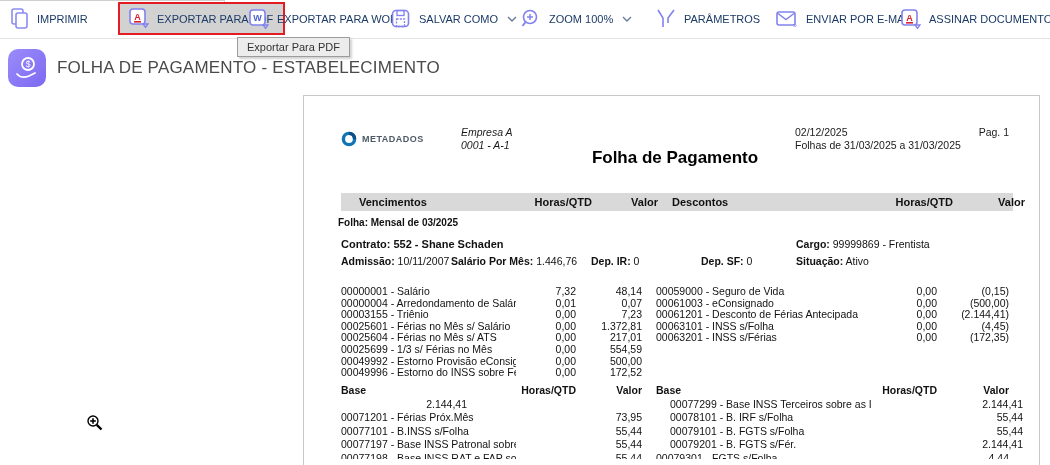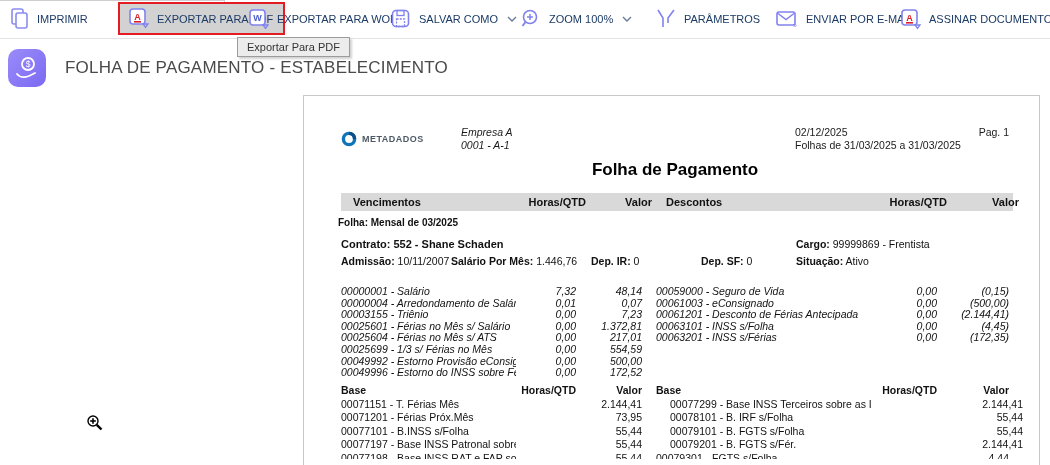--- a/index.html
+++ b/index.html
@@ -21,58 +21,58 @@
 
   
   #tooltip{position:absolute;left:237px;top:37px;padding:3px 9px;background:#ececec;
            border:1px solid #9c9c9c;box-shadow:2px 2px 2px rgba(0,0,0,0.18);
            font-size:11px;color:#333;z-index:30;white-space:nowrap;}
 
   
   #app-title-row{position:absolute;left:8px;top:49px;display:flex;align-items:center;gap:11px;}
   #app-icon{width:38px;height:38px;border-radius:10px;
             background:linear-gradient(135deg,#9a8cfa,#7c69f2);display:flex;align-items:center;justify-content:center;}
-  #app-title{font-size:17px;color:#4a4a4a;letter-spacing:.2px;margin-left:8px;}
+  #app-title{font-size:17px;color:#4a4a4a;letter-spacing:.2px;}
 
   
   #doc-page{position:absolute;left:303px;top:95px;width:735px;height:380px;background:#fff;
             border:1px solid #c9c9c9;color:#111;font-size:10.5px;}
   .abs{position:absolute;left:37px;right:30px;}
 
   #rpt-header{top:30px;display:flex;}
   #logo-wrap{display:flex;align-items:center;gap:5px;width:120px;}
   #logo-text{font-size:9px;font-weight:bold;color:#4d5a66;letter-spacing:.5px;}
   #company-block{font-style:italic;font-size:10.5px;line-height:13px;color:#1a1a1a;}
   #hdr-right{margin-left:auto;width:214px;font-size:10.5px;line-height:13px;color:#1a1a1a;}
   #hdr-right .l1{display:flex;justify-content:space-between;}
 
-  #rpt-title{top:64px;text-align:center;font-size:17px;font-weight:bold;color:#000;}
+  #rpt-title{top:52px;text-align:center;font-size:17px;font-weight:bold;color:#000;}
 
   .half-left{width:301px;display:flex;flex:none;}
   .half-right{width:353px;margin-left:14px;display:flex;flex:none;}
   .col-desc{flex:1;overflow:hidden;white-space:nowrap;}
   .col-qty{width:60px;text-align:right;flex:none;}
   .half-left .col-val{width:66px;text-align:right;flex:none;}
   .half-right .col-val{width:72px;text-align:right;flex:none;}
 
   #band{top:97px;height:18px;background:#d9d9d9;display:flex;align-items:center;
-        font-weight:bold;font-size:11px;padding-left:12px;right:26px;}
+        font-weight:bold;font-size:11px;padding-left:18px;right:26px;}
   #band .half-left{width:299px;}
 
   #folha-line{top:121px;font-weight:bold;font-size:10px;left:34px;}
   #contract-line{top:142px;font-size:10.5px;}
   .lbl{font-weight:bold;}
   #contract-name{font-weight:bold;}
   #cargo-group{position:absolute;left:455px;top:0;}
   #adm-line{top:159px;font-size:10.5px;height:13px;text-align:center;}
   #adm-line span.pos{position:absolute;top:0;white-space:nowrap;}
 
   #main-rows{top:190px;display:flex;align-items:flex-start;}
   .rowstack{display:block;}
-  #earn-stack .row,#ded-stack .row{display:flex;line-height:11.6px;font-style:italic;}
+  #earn-stack .row,#ded-stack .row{display:flex;line-height:11.6px;}
   #earn-stack{width:301px;}
   #ded-stack{width:353px;margin-left:14px;}
 
   #base-head{top:288px;display:flex;font-weight:bold;font-size:10.5px;}
   #base-rows{top:302px;display:flex;align-items:flex-start;}
   #base-left{width:301px;}
   #base-right{width:353px;margin-left:14px;}
   #base-left .row,#base-right .row{display:flex;line-height:13.4px;}
 
   #clipped-row{top:357px;height:6px;overflow:hidden;display:flex;}
@@ -357,21 +357,20 @@
         <span class="col-desc">Base</span>
         <span class="col-qty">Horas/QTD</span>
         <span class="col-val">Valor</span>
       </div>
     </div>
 
     <div class="abs" id="base-rows">
       <div id="base-left">
 
           <div class="row half-left" style="width:301px">
-            <span class="col-desc">00071151 - T. Férias Mês</span>
             <span class="col-qty"></span>
             <span class="col-val">2.144,41</span>
           </div>
 
           <div class="row half-left" style="width:301px">
             <span class="col-desc">00071201 - Férias Próx.Mês</span>
             <span class="col-qty"></span>
             <span class="col-val">73,95</span>
           </div>
 

